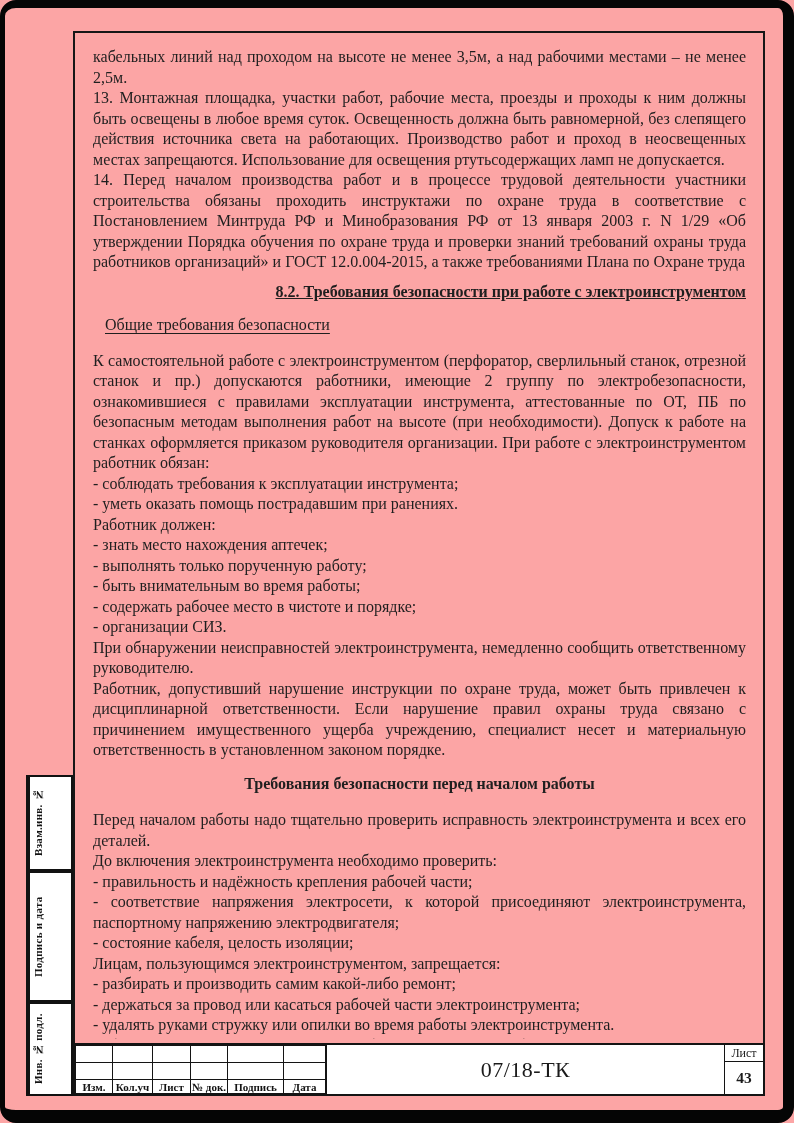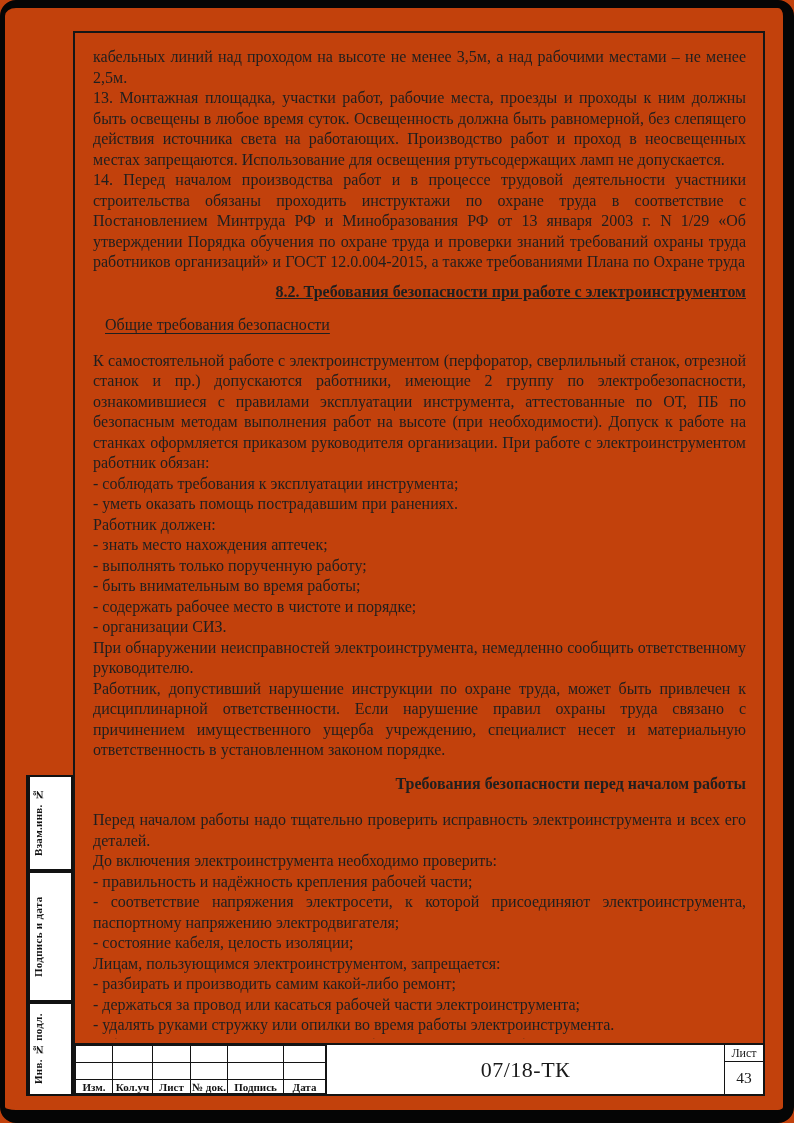--- a/index.html
+++ b/index.html
@@ -1,19 +1,19 @@
 <!DOCTYPE html>
 <html lang="ru"><head>
 <meta charset="utf-8">
 <style>
   * { margin:0; padding:0; box-sizing:border-box; }
   html,body { width:794px; height:1123px; background:#fff; }
   body { font-family:"Liberation Serif","DejaVu Serif",serif; color:#1d1d1d; }
 
-  .stage { position:relative; width:794px; height:1123px; background:#c2410c; overflow:hidden; }
+  .stage { position:relative; width:794px; height:1123px; background:#fca5a5; overflow:hidden; }
 
   
   .page-border {
     position:absolute; left:0; top:0; width:794px; height:1123px;
     border-style:solid; border-color:#050505;
     border-width:8px 11px 13px 5px;
     border-radius:16px;
     pointer-events:none;
   }
 
@@ -25,21 +25,21 @@
 
   
   .content {
     position:absolute; left:93px; top:47px; width:653px; height:992px;
     overflow:hidden;
     font-size:16px; line-height:20.5px; text-align:justify;
     color:#1f1f1f;
   }
   .content .blk { text-align:justify; }
   .content .h-main { font-weight:bold; margin:9px 0 13px 0; text-align:right;text-decoration:underline; }
-  .content .h-sub  { font-weight:bold; margin:13px 0 16px 0; text-align:right; }
+  .content .h-sub  { font-weight:bold; margin:13px 0 16px 0; text-align:center; }
   .content .u-sub  { text-decoration:underline; text-underline-offset:3px; margin:0 0 15px 12px; text-align:left; }
 
   
   .sidebar { position:absolute; left:26px; top:775px; width:47px; height:321px; background:#fff; }
   .scell {
     position:absolute; left:0; width:47px;
     border:2px solid #111; display:flex;
   }
   .scell-1 { top:0;     height:96px;  }
   .scell-2 { top:96px;  height:131px; margin-top:0; }
@@ -70,21 +70,21 @@
     font-size:22px; letter-spacing:0.5px; color:#1a1a1a;
   }
   .tb-sheet { width:38px; display:flex; flex-direction:column; }
   .tb-sheet-label {
     height:17px; border-bottom:1.7px solid #141414;
     display:flex; align-items:center; justify-content:center;
     font-size:12px; color:#1a1a1a;
   }
   .tb-sheet-num {
     flex:1; display:flex; align-items:center; justify-content:center;
-    font-size:15.5px; color:#1a1a1a;
+    font-size:15.5px; color:#1a1a1a;font-weight:bold;
   }
 </style>
 </head>
 <body>
 
 <div class="stage">
 
   <div class="frame"></div>
 
   <div class="content">

